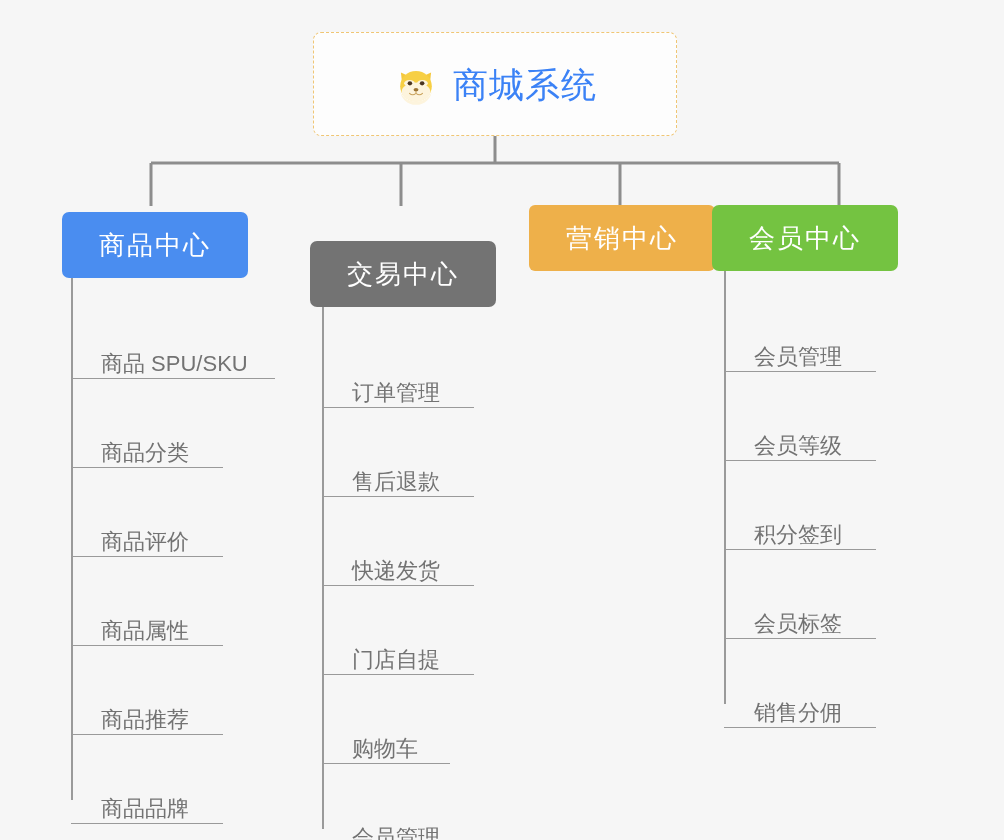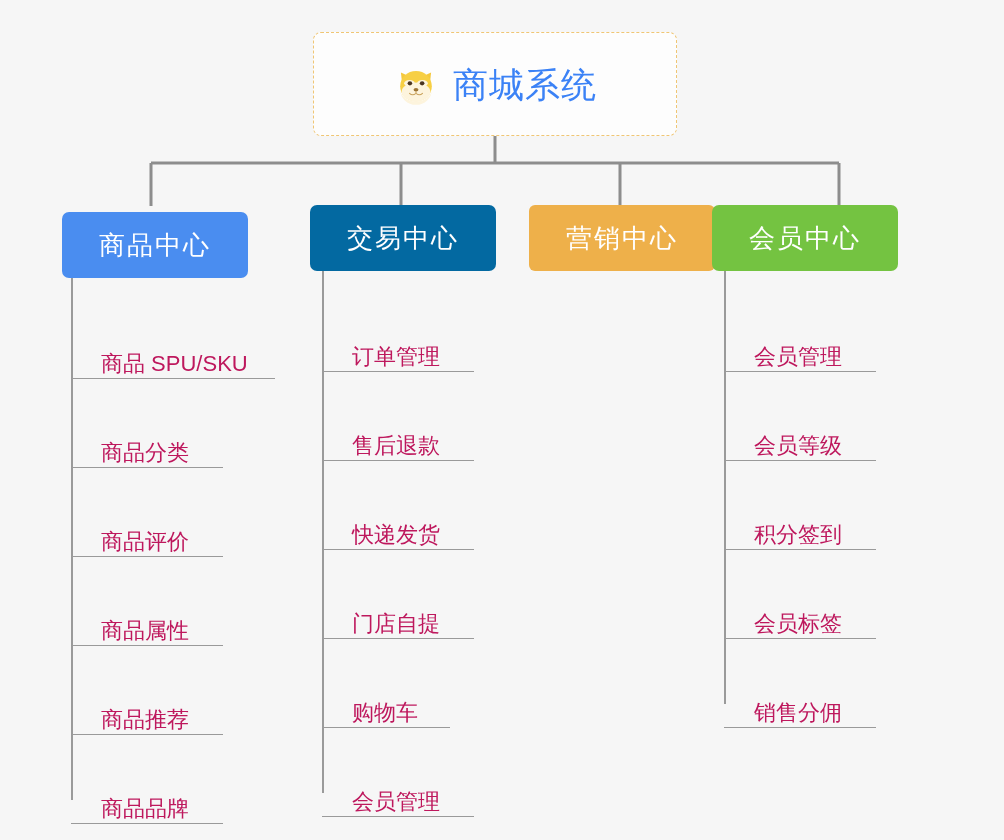--- a/index.html
+++ b/index.html
@@ -91,21 +91,21 @@
     position: relative;
     height: 89px;
     box-sizing: border-box;
     display: flex;
     align-items: flex-end;
     padding-left: 44px;
     padding-bottom: 3px;
   }
   .leaf-label {
     font-size: 22px;
-    color: #be185d;
+    color: #737373;
     line-height: 1.1;
     white-space: nowrap;
   }
   
   .leaf::after {
     content: "";
     position: absolute;
     left: 14px;
     bottom: 0;
     height: 1.5px;
@@ -178,21 +178,21 @@
       <div class="leaf w-med">
           <span class="leaf-label">商品推荐</span>
         </div>
       <div class="leaf w-med">
           <span class="leaf-label">商品品牌</span>
         </div>
     </div>
   </div>
 
   <div class="column col-1" style="left:308px;">
-    <div class="col-head" style="background:#0369a1;">
+    <div class="col-head" style="background:#737373;margin-top:36px;">
       <span>交易中心</span>
     </div>
     <div class="leaf-list">
       <div class="leaf w-med">
           <span class="leaf-label">订单管理</span>
         </div>
       <div class="leaf w-med">
           <span class="leaf-label">售后退款</span>
         </div>
       <div class="leaf w-med">

